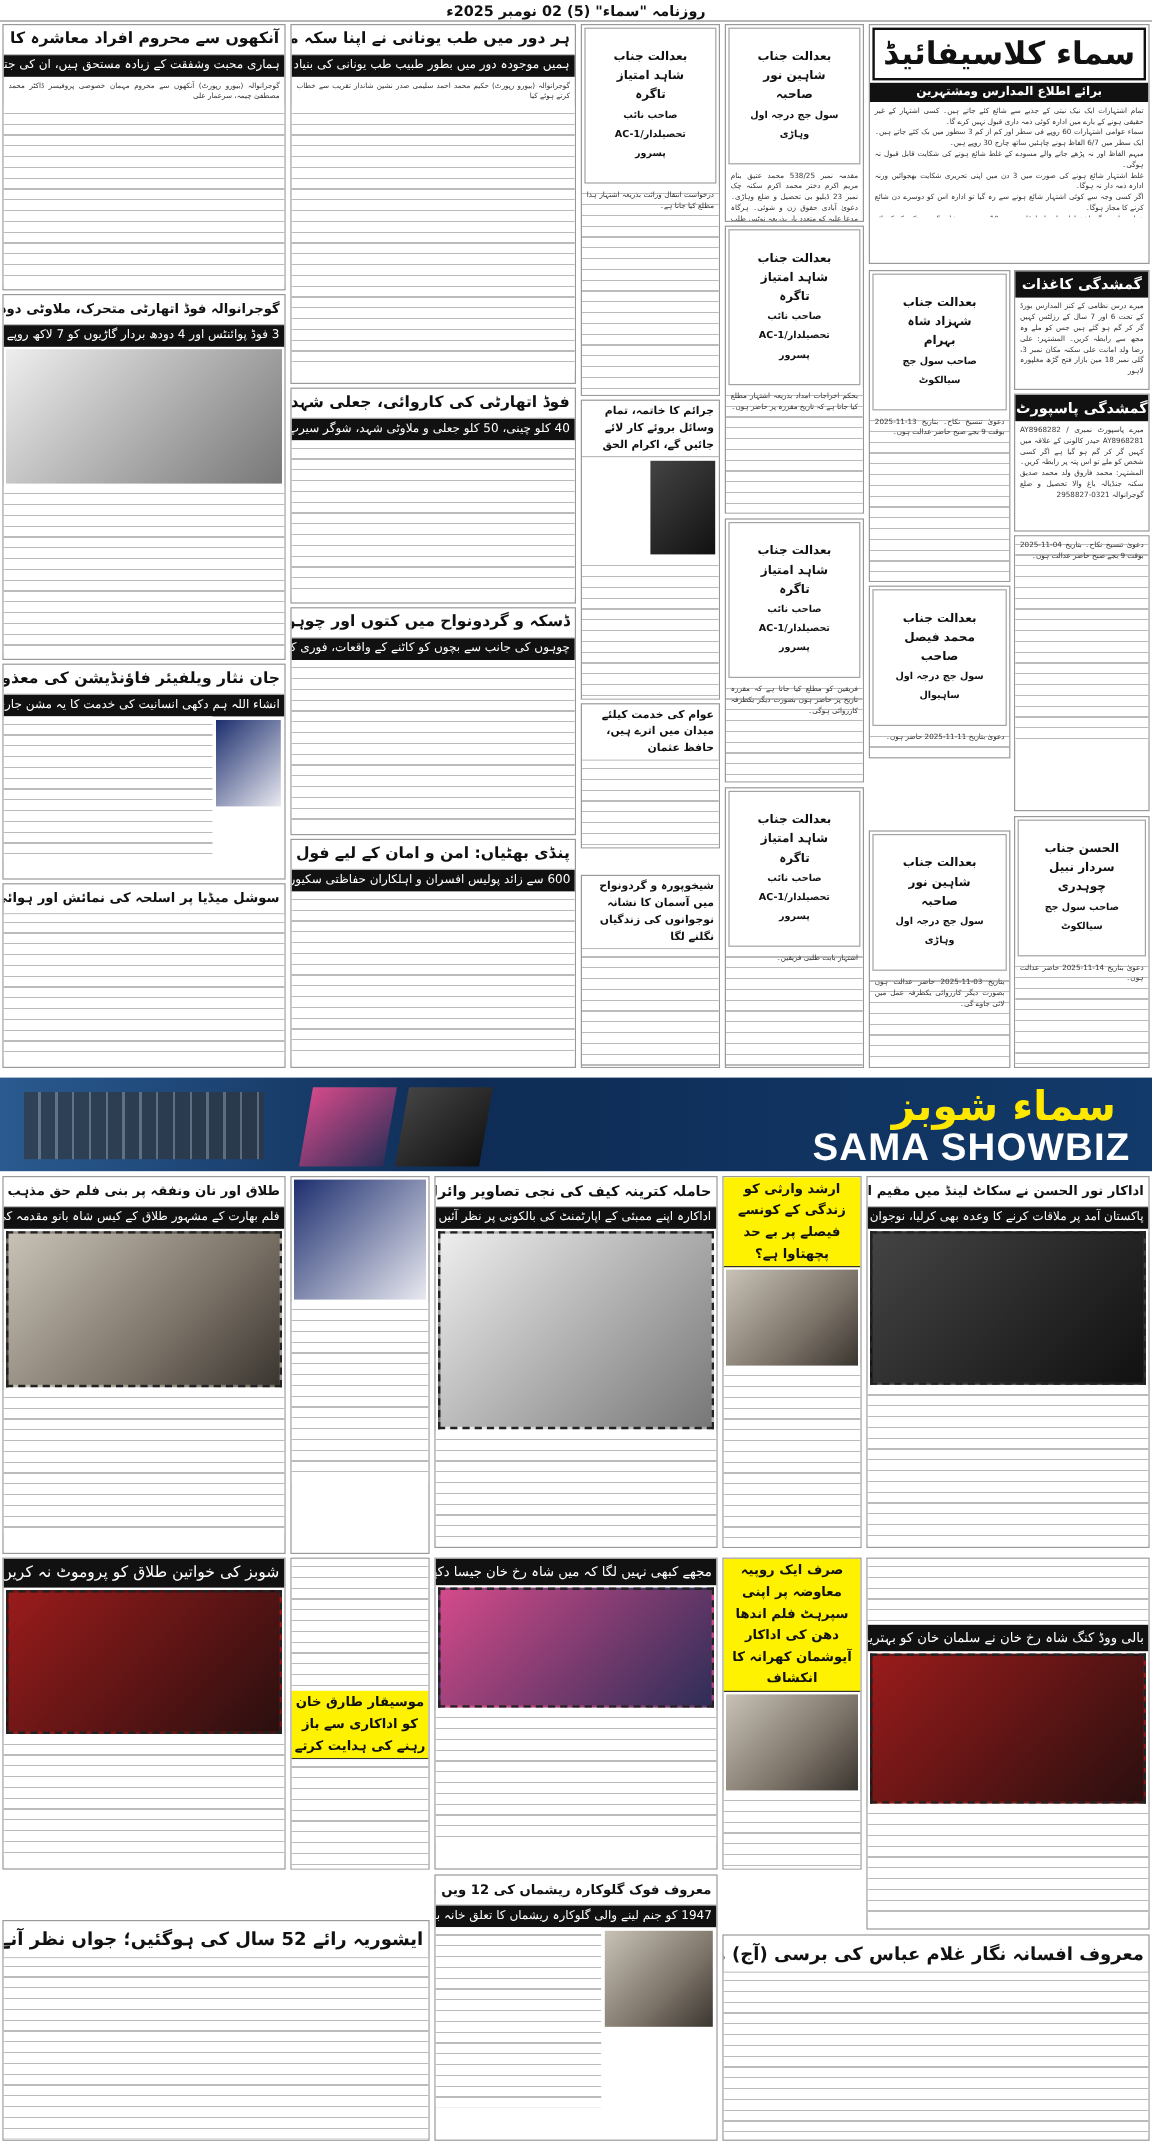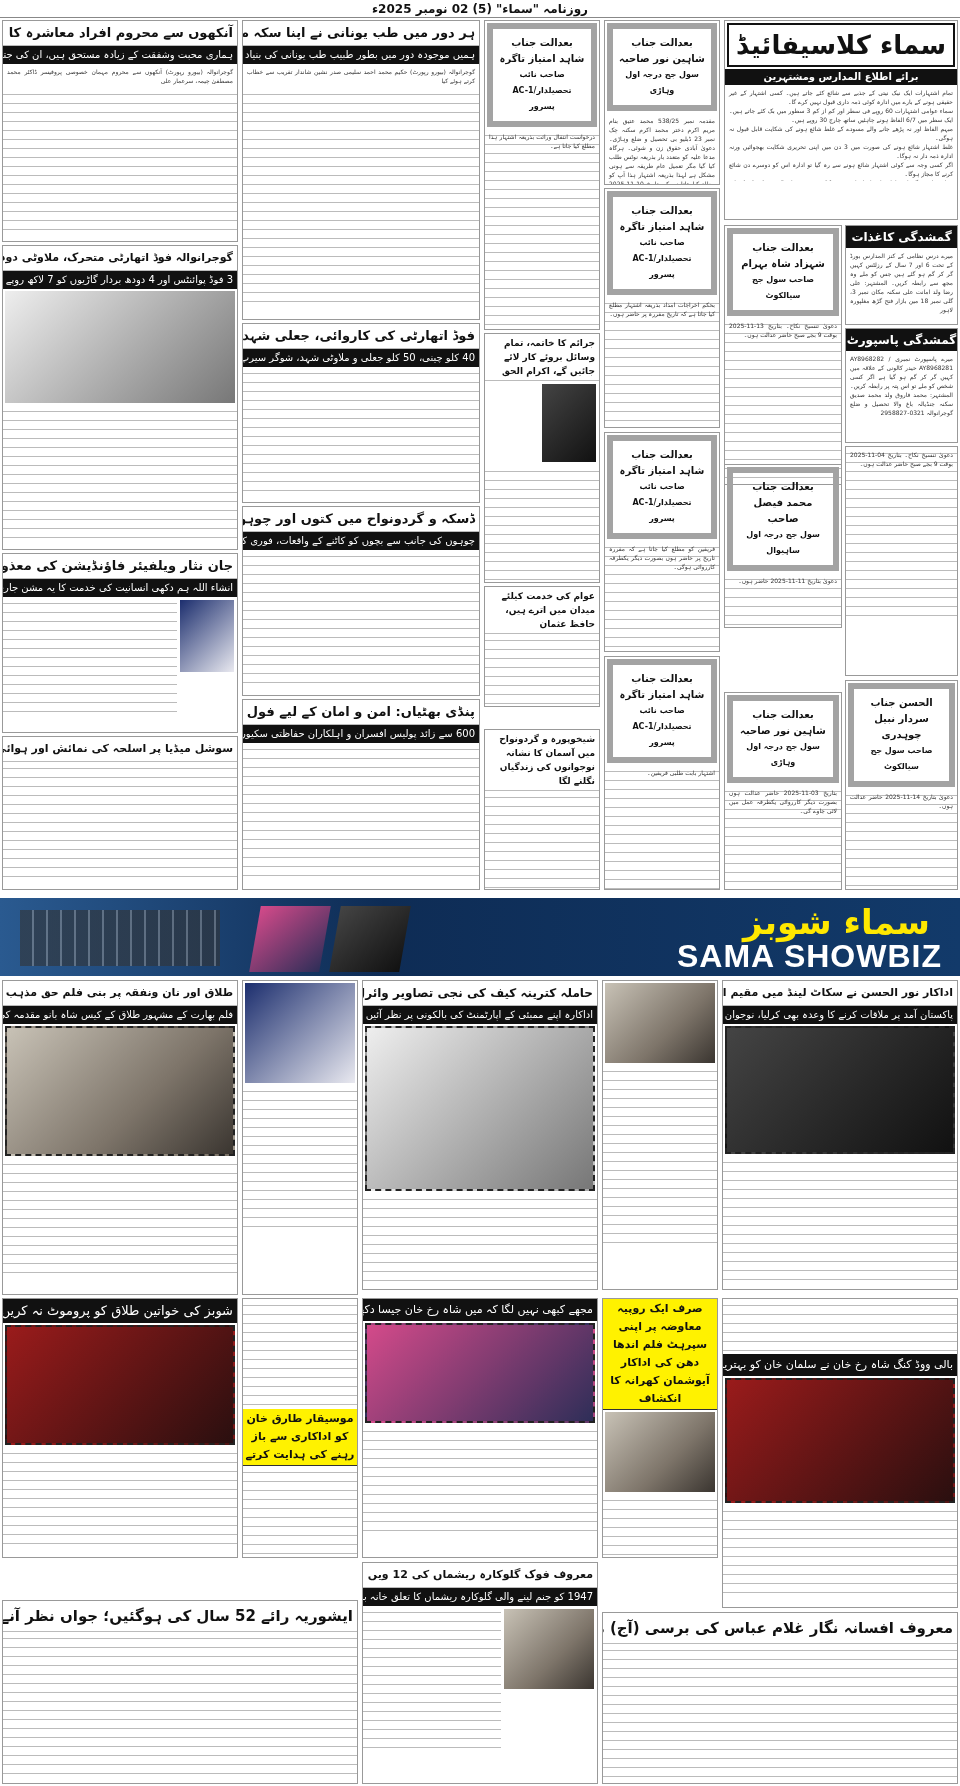--- a/index.html
+++ b/index.html
@@ -11,21 +11,21 @@
 .sub{background:#111;color:#fff;font-size:10px;line-height:18px;padding:0 4px;text-align:right;white-space:nowrap;overflow:hidden}
 .txt{font-size:6px;line-height:9px;color:#333;text-align:justify;padding:3px 4px;direction:rtl;overflow:hidden}
 .lines{background:repeating-linear-gradient(#fff 0 6px,#bbb 6px 7px,#fff 7px 9px)}
 .photo{background:linear-gradient(135deg,#c8c2b6,#7d7469 60%,#3a3530);position:relative}
 .photo.dark{background:linear-gradient(135deg,#444,#111)}
 .photo.red{background:linear-gradient(135deg,#9a1b1b,#2a0f0f)}
 .photo.pink{background:linear-gradient(135deg,#d44a8a,#2e2e58)}
 .photo.blue{background:linear-gradient(135deg,#1c2e6e,#e9e9f0)}
 .photo.white{background:linear-gradient(135deg,#eee,#777)}
 .yellow{background:#fff200;color:#111;font-size:11px;font-weight:bold;text-align:center;line-height:18px;border-bottom:1px solid #333;padding:1px 2px}
-.court{border:6px solid #a3a3a3;margin:2px;padding:6px}
+.court{border:1px solid #a3a3a3;margin:2px;padding:16px}
 .court .t{font-size:10px;font-weight:bold;text-align:center;line-height:16px}
 .boxhd{background:#111;color:#fff;font-size:12px;font-weight:bold;text-align:center;line-height:22px}
 .banner{top:898px;left:0;width:960px;height:78px;background:linear-gradient(90deg,#2a5a90 0%,#0e2c55 40%,#123a6a 100%);overflow:hidden}
 .banner .urdu{position:absolute;right:30px;top:4px;color:#ffe800;font-size:34px;font-weight:bold;letter-spacing:8px}
 .banner .eng{position:absolute;right:18px;top:40px;color:#fff;font-size:32px;font-weight:bold;font-family:"Liberation Sans",sans-serif;direction:ltr;letter-spacing:1px}
 .dashed{border:2px dashed #222}
 .classified-title{background:#fff;font-size:26px;font-weight:bold;text-align:center;line-height:40px;border:2px solid #111;margin:2px}
 .phone{font-family:"Liberation Sans",sans-serif;font-size:10px;font-weight:bold;direction:ltr;text-align:center;line-height:14px}
 </style>
 </head>
@@ -64,21 +64,21 @@
     </div>
   <div class="txt lines" style="height:150px">دعویٰ بتاریخ 14-11-2025 حاضر عدالت ہوں۔</div>
 </div>
 <div class="col" style="top:225px;left:724px;width:118px;height:260px">
   <div class="court">
       <div class="t">بعدالت جناب شہزاد شاہ بہرام</div>
       <div class="t" style="font-size:8px">صاحب سول جج سیالکوٹ</div>
     </div>
   <div class="txt lines" style="height:200px">دعویٰ تنسیخ نکاح۔ بتاریخ 13-11-2025 بوقت 9 بجے صبح حاضر عدالت ہوں۔</div>
 </div>
-<div class="col" style="top:464px;left:724px;width:118px;height:164px">
+<div class="col" style="top:488px;left:724px;width:118px;height:144px">
   <div class="court">
       <div class="t">بعدالت جناب محمد فیصل صاحب</div>
       <div class="t" style="font-size:8px">سول جج درجہ اول ساہیوال</div>
     </div>
   <div class="txt lines" style="height:140px">دعویٰ بتاریخ 11-11-2025 حاضر ہوں۔</div>
 </div>
 <div class="col" style="top:692px;left:724px;width:118px;height:198px">
   <div class="court">
       <div class="t">بعدالت جناب شاہین نور صاحبہ</div>
       <div class="t" style="font-size:8px">سول جج درجہ اول وہاڑی</div>
@@ -191,20 +191,21 @@
   <div class="eng">SAMA SHOWBIZ</div>
 </div>
 
 <div class="col" style="top:980px;left:722px;width:236px;height:310px">
   <div class="hl" style="font-size:11px">اداکار نور الحسن نے سکاٹ لینڈ میں مقیم اپنے پرستار کی خواہش پوری کردی</div>
   <div class="sub">پاکستان آمد پر ملاقات کرنے کا وعدہ بھی کرلیا، نوجوان پرستار خوشی سے نہال</div>
   <div class="photo dark dashed" style="height:128px;margin:2px"></div>
   <div class="txt lines" style="height:130px"></div>
 </div>
 <div class="col" style="top:980px;left:602px;width:116px;height:310px">
+  <div class="yellow">ارشد وارثی کو زندگی کے کونسے فیصلے پر بے حد پچھتاوا ہے؟</div>
   <div class="photo" style="height:80px;margin:2px"></div>
   <div class="txt lines" style="height:180px"></div>
 </div>
 <div class="col" style="top:980px;left:362px;width:236px;height:310px">
   <div class="hl" style="font-size:12px">حاملہ کترینہ کیف کی نجی تصاویر وائرل، مداح حیران</div>
   <div class="sub">اداکارہ اپنے ممبئی کے اپارٹمنٹ کی بالکونی پر نظر آئیں</div>
   <div class="photo white dashed" style="height:165px;margin:2px"></div>
   <div class="txt lines" style="height:90px"></div>
 </div>
 <div class="col" style="top:980px;left:242px;width:116px;height:315px">

